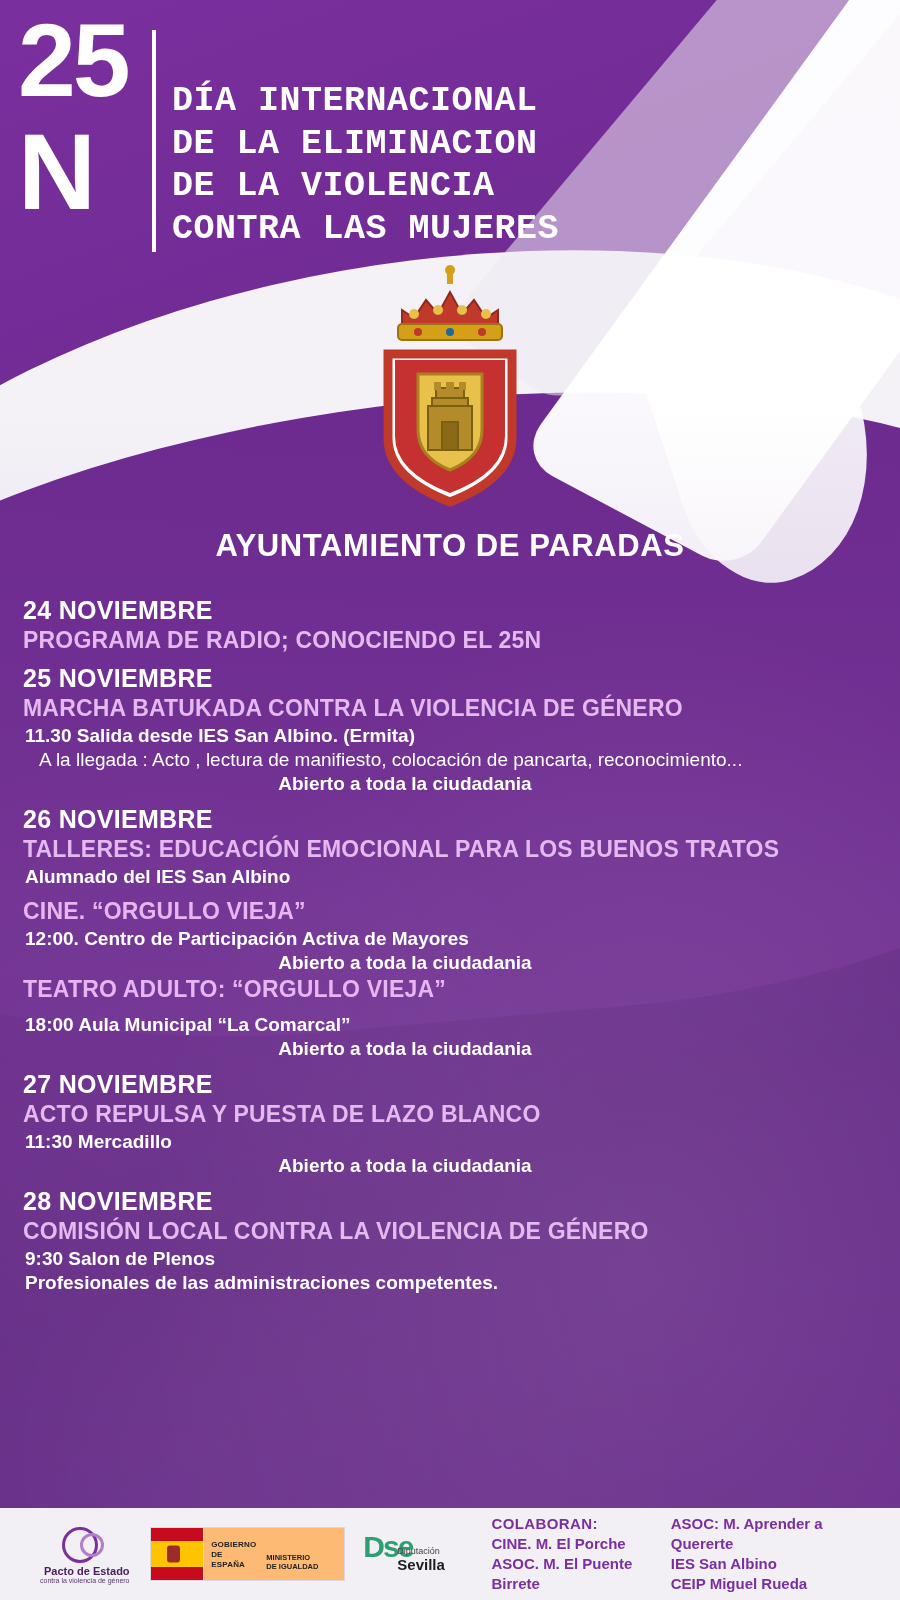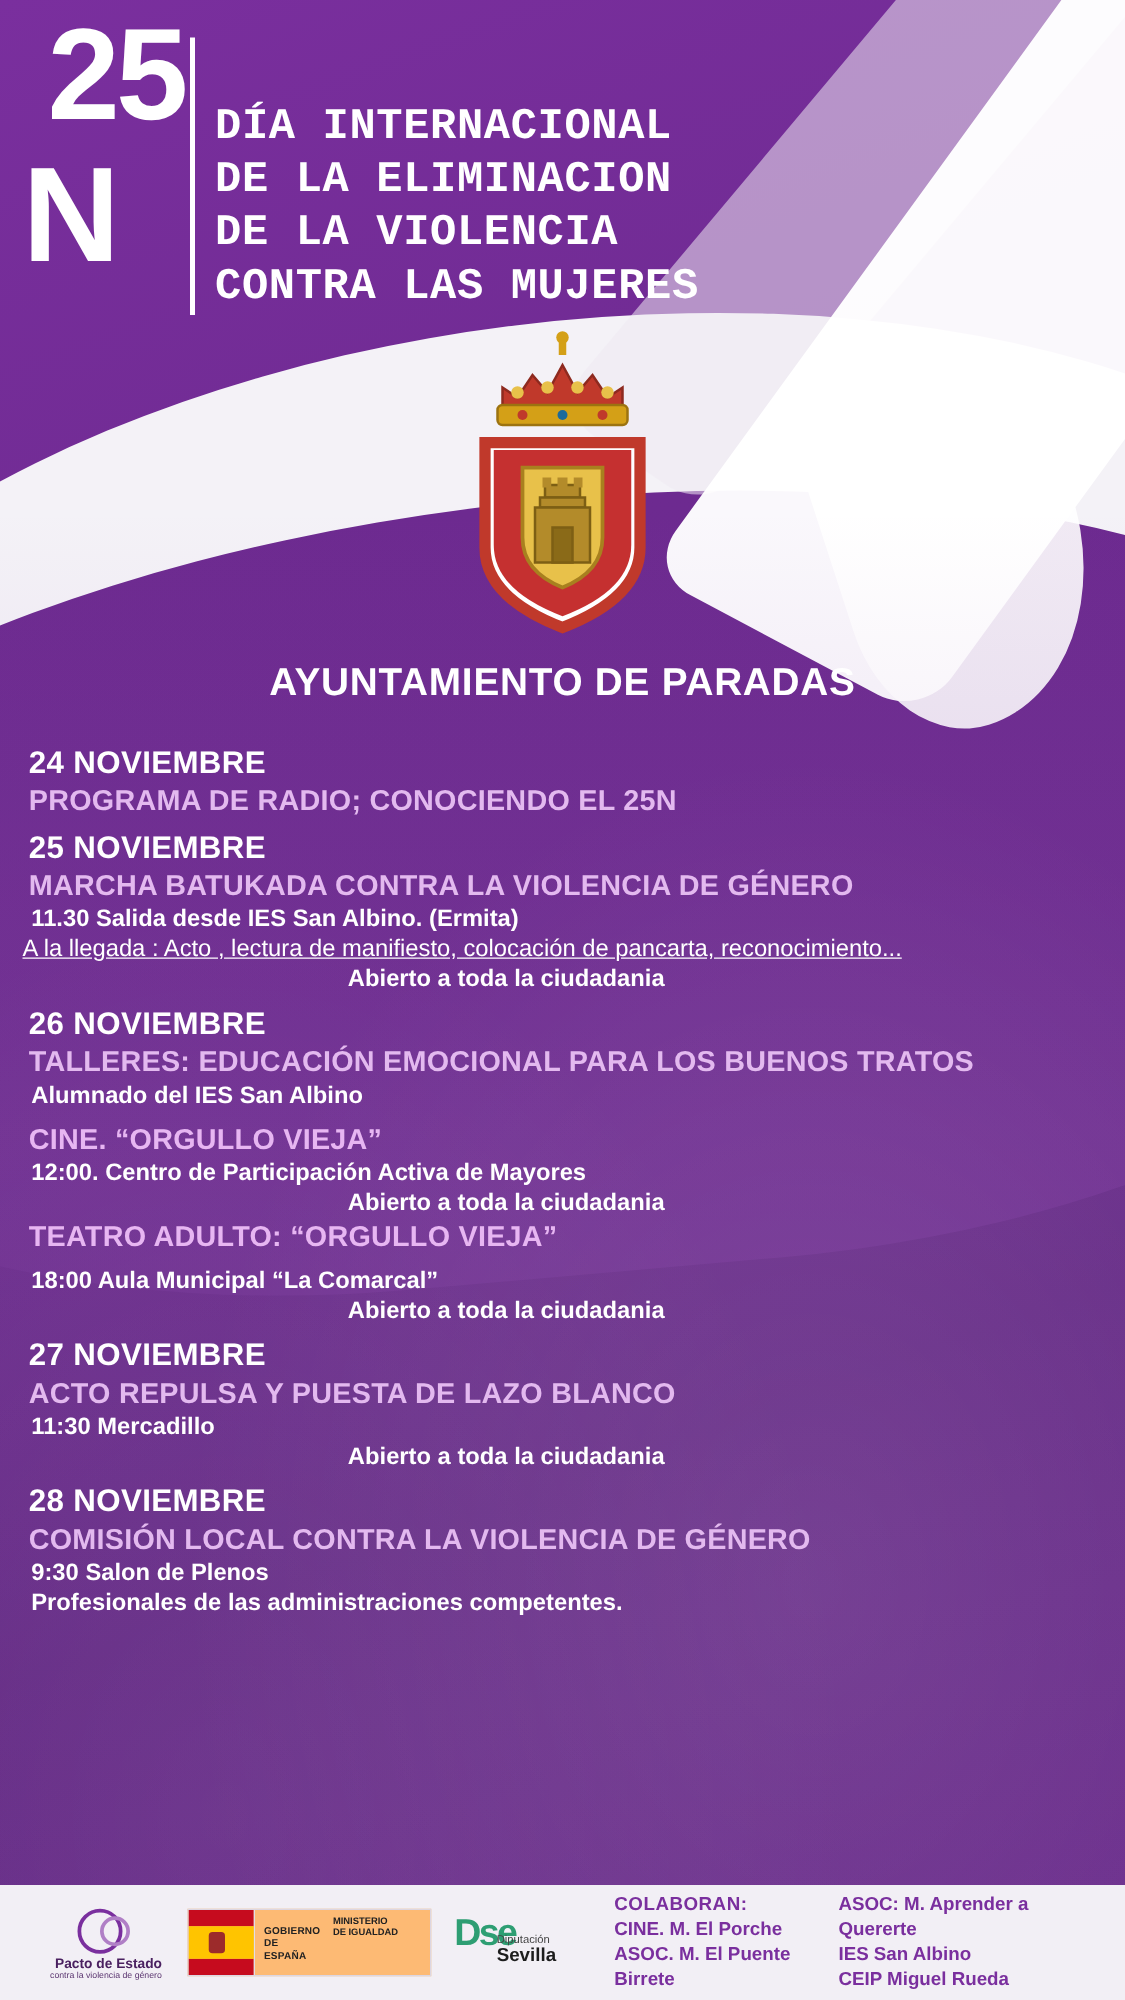--- a/index.html
+++ b/index.html
@@ -102,21 +102,20 @@
   .big25 {
     position: absolute;
     left: 18px;
     top: 18px;
     color: #ffffff;
     font-size: 104px;
     font-weight: bold;
     line-height: 0.82;
     letter-spacing: -3px;
     font-family: "Liberation Sans", sans-serif;
-    margin-left: 20px;
   }
   .bigN {
     position: absolute;
     left: 18px;
     top: 128px;
     color: #ffffff;
     font-size: 108px;
     font-weight: bold;
     line-height: 0.82;
     letter-spacing: -2px;
@@ -192,22 +191,21 @@
   .event-title.pink { color: #e7b6f2; }
   .line {
     color: #ffffff;
     font-size: 19px;
     font-weight: bold;
     margin: 2px 0 2px 10px;
   }
   .line.light {
     font-weight: normal;
     font-size: 19px;
-    margin-left: 3px;
-    text-decoration: underline;
+    margin-left: 24px;
   }
   .line.center {
     text-align: center;
     margin-left: 0;
     padding-right: 90px;
   }
   .sp-6 { height: 6px; }
 
   
   .footer {
@@ -293,21 +291,21 @@
     padding: 12px 4px 0 7px;
     font-weight: bold;
     letter-spacing: 0.2px;
     border-left: 1px solid #e2dde6;
   }
   .logo-gob .min-txt {
     width: 74px;
     font-size: 7.5px;
     line-height: 1.25;
     color: #222;
-    padding: 4px 4px 0 6px;
+    padding: 25px 4px 0 6px;
     font-weight: bold;
   }
   .logo-dip {
     width: 108px;
     height: 56px;
     position: relative;
   }
   .logo-dip .mark {
     position: absolute;
     left: 2px; top: 4px;

